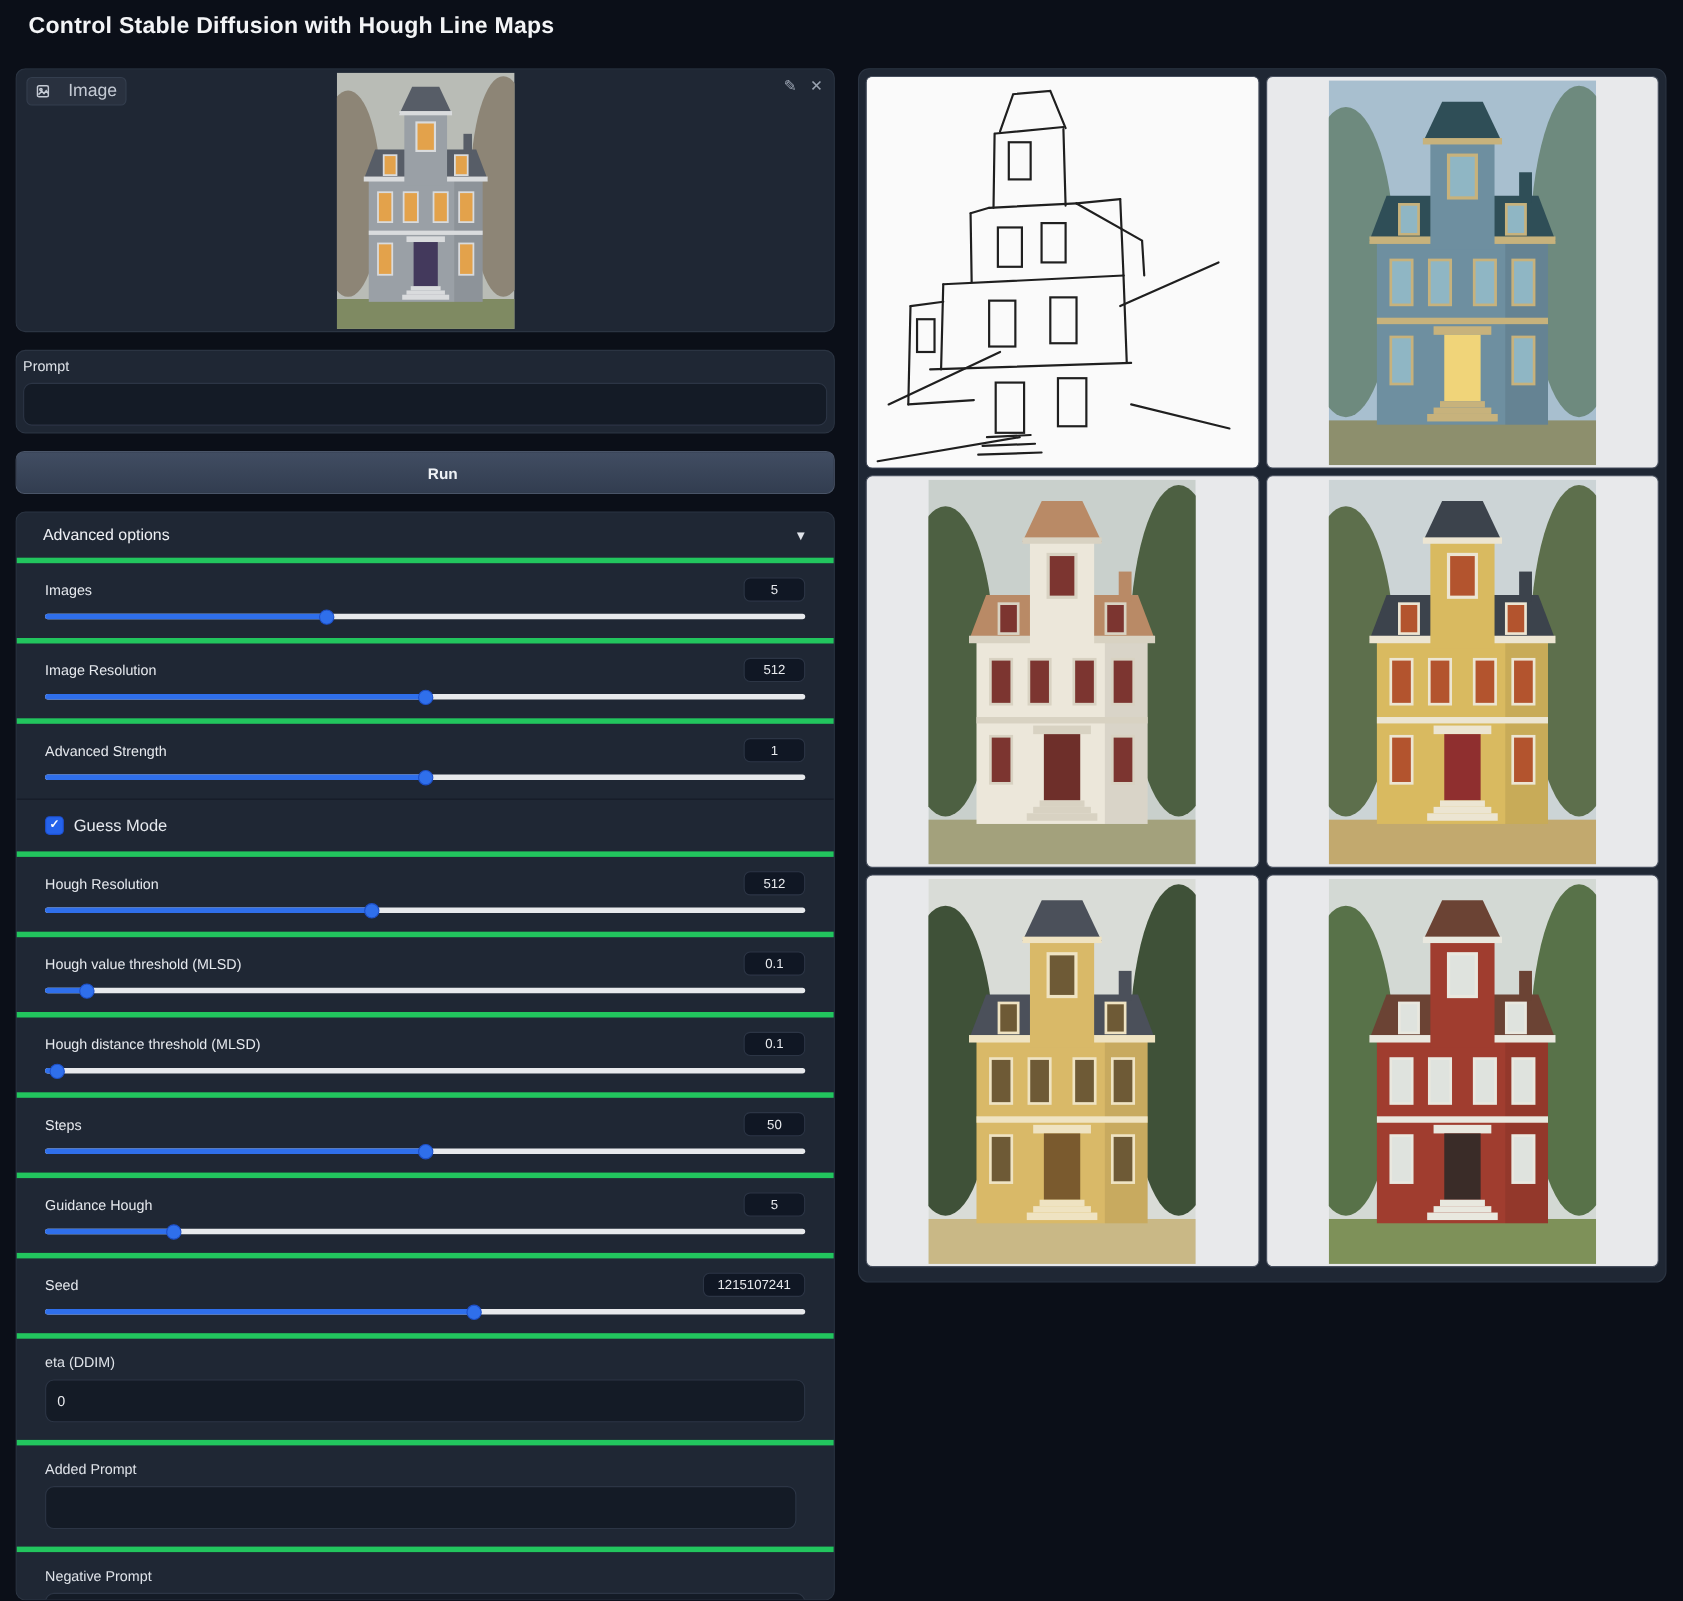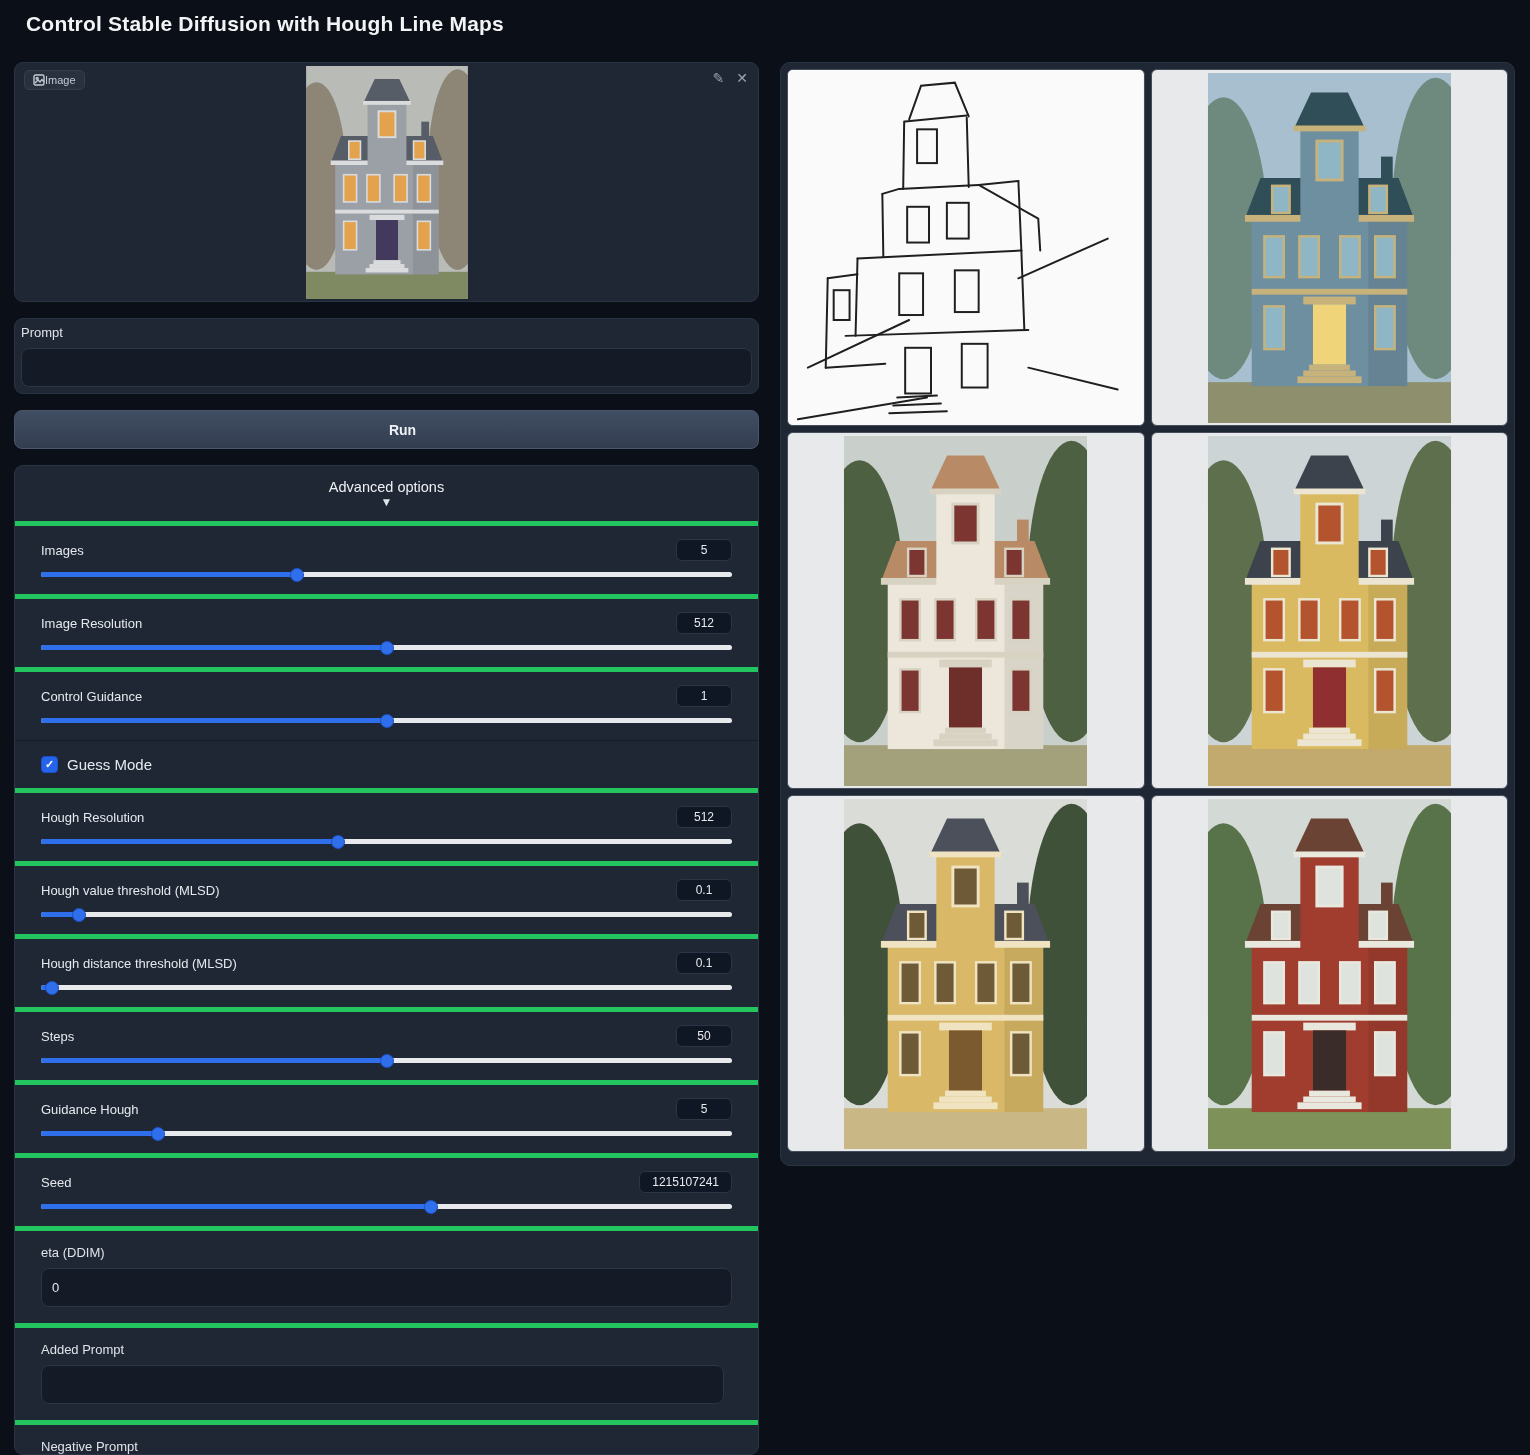--- a/index.html
+++ b/index.html
@@ -17,23 +17,23 @@
     position:absolute;left:14px;top:62px;width:745px;height:1393px;
     display:flex;flex-direction:column;gap:16px;overflow:hidden;
   }
   .panel{
     background:#1f2734;border:1px solid #2b3442;border-radius:9px;
     box-sizing:border-box;position:relative;
   }
   
   .image-panel{height:240px;display:flex;align-items:center;justify-content:center;}
   .img-chip{
-    position:absolute;left:9px;top:7px;display:flex;align-items:center;gap:0;
+    position:absolute;left:9px;top:7px;display:flex;align-items:center;gap:17px;
     background:#29313f;border:1px solid #343e4e;border-radius:5px;
-    padding:3px 8px;font-size:11px;color:#c4cad4;
+    padding:3px 8px;font-size:16px;color:#c4cad4;
   }
   .chip-icon{width:12px;height:12px;stroke:#c4cad4;fill:none;stroke-width:1.4;}
   .panel-actions{position:absolute;right:10px;top:8px;display:flex;gap:12px;}
   .icon-btn{color:#9aa3b1;font-size:14px;cursor:pointer;line-height:1;}
   .input-photo{display:block;}
   
   .field-panel{padding:6px;}
   .field-label{font-size:13px;color:#dfe3e9;display:block;margin-bottom:8px;}
   .textbox{
     width:100%;box-sizing:border-box;height:39px;
@@ -45,21 +45,21 @@
   .run-btn{
     height:37px;border-radius:8px;border:1px solid #4a5568;
     background:linear-gradient(#414d62,#323d50);
     color:#eef1f5;font-size:14px;font-weight:600;
     display:flex;align-items:center;justify-content:center;cursor:pointer;padding-left:32px;
   }
   
   .advanced{flex:1;padding:0;overflow:hidden;}
   .acc-header{
     display:flex;align-items:center;justify-content:space-between;
-    padding:13px 24px 12px 24px;cursor:pointer;flex-direction:column;
+    padding:13px 24px 12px 24px;cursor:pointer;
   }
   .acc-title{font-size:14.5px;color:#eef0f4;}
   .acc-arrow{font-size:12px;color:#dfe3e9;}
   .group{padding:14px 26px 17px 26px;border-top:5px solid #22c55e;}
   .group-head{display:flex;align-items:center;justify-content:space-between;height:20px;}
   .slider-label{font-size:13px;color:#e6e9ee;}
   .num{
     min-width:56px;padding:3px 12px;box-sizing:border-box;
     background:#101724;border:1px solid #2c3545;border-radius:6px;
     font-size:12px;color:#e8eaee;text-align:center;cursor:text;
@@ -191,21 +191,21 @@
       </div>
       <div class="slider">
         <div class="slider-fill" style="width: 50%;">
           <span class="slider-thumb"></span>
         </div>
       </div>
     </div>
 
     <div class="group">
       <div class="group-head">
-        <span class="slider-label">Control Guidance</span>
+        <span class="slider-label">Advanced Strength</span>
         <span class="num">1</span>
       </div>
       <div class="slider">
         <div class="slider-fill" style="width: 50%;">
           <span class="slider-thumb"></span>
         </div>
       </div>
     </div>
 
     <div class="checkbox-row group" style="border-top:1px solid #151b26;padding:15px 26px;">

